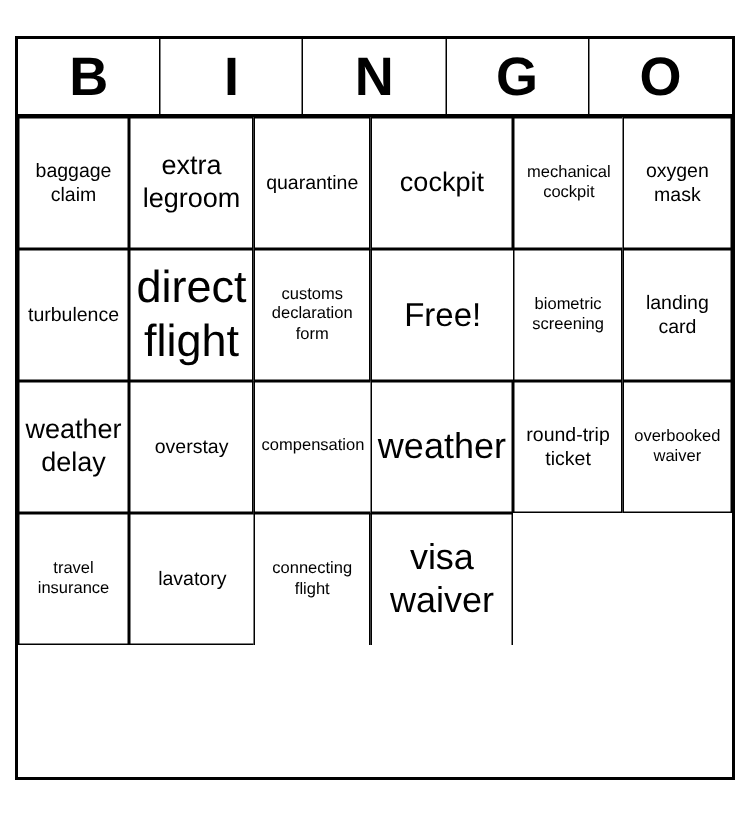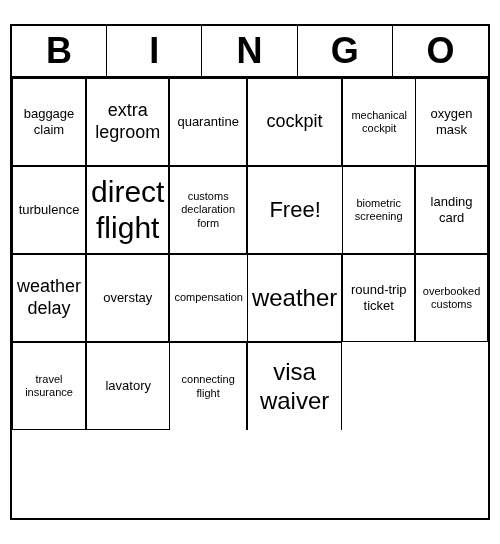--- a/index.html
+++ b/index.html
@@ -153,21 +153,21 @@
       <div class="bingo-cell">
         <span class="text-small">compensation</span>
       </div>
       <div class="bingo-cell">
         <span class="text-xlarge">weather</span>
       </div>
       <div class="bingo-cell">
         <span class="text-medium">round-trip ticket</span>
       </div>
       <div class="bingo-cell">
-        <span class="text-small">overbooked customs</span>
+        <span class="text-small">overbooked waiver</span>
       </div>
       <div class="bingo-cell">
         <span class="text-small">travel insurance</span>
       </div>
       <div class="bingo-cell">
         <span class="text-medium">lavatory</span>
       </div>
       <div class="bingo-cell">
         <span class="text-small">connecting flight</span>
       </div>

